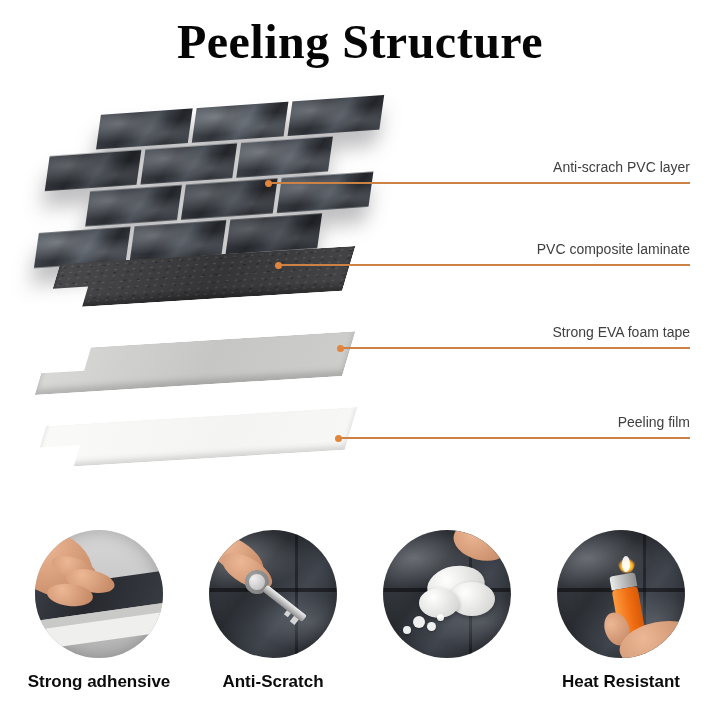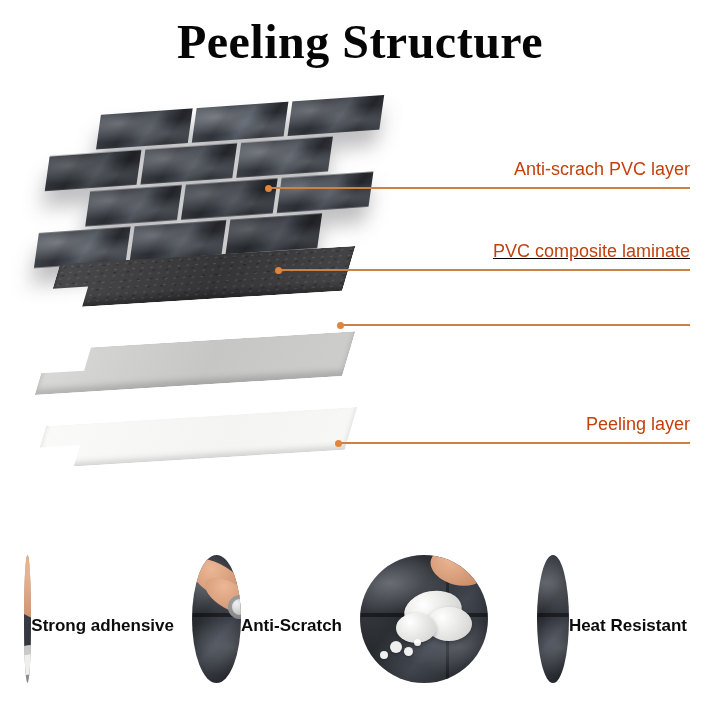--- a/index.html
+++ b/index.html
@@ -46,27 +46,27 @@
     filter:drop-shadow(0 10px 7px rgba(40,40,45,.22));}
 
   .film-layer{left:46px;top:426px;width:312px;height:42px;transform:rotate(-3.5deg) skewX(-20deg);
     background:linear-gradient(100deg,#fafaf8,var(--film-white,#F4F4F2) 60%,#f7f7f5);
     clip-path:polygon(0 0,100% 0,100% 100%,13% 100%,13% 50%,0 50%);
     box-shadow:inset 0 -4px 6px rgba(0,0,0,.14);
     filter:drop-shadow(0 8px 6px rgba(40,40,45,.18));}
 
   
   .callout{position:absolute;display:flex;flex-direction:column;align-items:flex-end;}
-  .callout-label{font-size:18px;color:#c2410c;margin-bottom:7px;white-space:nowrap;}
+  .callout-label{font-size:14px;color:#404040;margin-bottom:7px;white-space:nowrap;}
   .callout-line{width:100%;height:2px;background:var(--callout-line,#CC8145);}
   .callout-dot{position:absolute;left:-3px;bottom:-2.5px;width:7px;height:7px;border-radius:50%;background:var(--accent-orange,#E0853B);}
 
   
   .features{position:absolute;left:0;right:0;bottom:28px;display:flex;justify-content:space-between;padding:0 24px;}
-  .feature{display:flex;flex-direction:row;align-items:center;width:150px;}
+  .feature{display:flex;flex-direction:column;align-items:center;width:150px;}
   .photo{width:128px;height:128px;border-radius:50%;position:relative;overflow:hidden;box-shadow:inset 0 0 18px rgba(0,0,0,.25);}
   .caption{margin-top:14px;font-size:17px;font-weight:700;color:#0c0c0c;white-space:nowrap;}
 
   .photo.stone{background-color:#3a3e44;
     background-image:
       radial-gradient(90px 44px at 24% 22%, rgba(228,233,240,.30), rgba(228,233,240,0) 70%),
       radial-gradient(80px 40px at 78% 72%, rgba(198,206,216,.22), rgba(198,206,216,0) 70%),
       linear-gradient(180deg, rgba(8,8,10,0) 58px, rgba(8,8,10,.55) 58px, rgba(8,8,10,.55) 62px, rgba(8,8,10,0) 62px),
       linear-gradient(90deg, rgba(8,8,10,0) 86px, rgba(8,8,10,.45) 86px, rgba(8,8,10,.45) 89px, rgba(8,8,10,0) 89px),
       linear-gradient(128deg,#474c54 0%,#2b2e33 38%,#424750 62%,#212327 100%);}
@@ -130,31 +130,32 @@
 
   <div class="slab laminate-layer"></div>
   <div class="slab foam-layer"></div>
   <div class="slab film-layer"></div>
 
   <div class="callout" style="top:159px;left:268px;width:422px;">
     <div class="callout-label">Anti-scrach PVC layer</div>
     <div class="callout-line"></div>
     <div class="callout-dot"></div>
   </div>
-  <div class="callout" style="top:241px;left:278px;width:412px;text-decoration:underline;">
+  <div class="callout" style="top:241px;left:278px;width:412px;">
     <div class="callout-label">PVC composite laminate</div>
     <div class="callout-line"></div>
     <div class="callout-dot"></div>
   </div>
   <div class="callout" style="top:324px;left:340px;width:350px;">
+    <div class="callout-label">Strong EVA foam tape</div>
     <div class="callout-line"></div>
     <div class="callout-dot"></div>
   </div>
   <div class="callout" style="top:414px;left:338px;width:352px;">
-    <div class="callout-label">Peeling layer</div>
+    <div class="callout-label">Peeling film</div>
     <div class="callout-line"></div>
     <div class="callout-dot"></div>
   </div>
 
   <div class="features">
 
     <figure class="feature" style="margin:0;">
       <div class="photo adhesive">
         <div class="ad-stack">
           <div class="ad-tile"></div>
@@ -188,21 +189,21 @@
         <div class="cloth-blob" style="left:44px;top:36px;width:58px;height:40px;transform:rotate(-10deg);"></div>
         <div class="cloth-blob" style="left:66px;top:52px;width:46px;height:34px;"></div>
         <div class="cloth-blob" style="left:36px;top:58px;width:40px;height:30px;"></div>
         <div class="bubble" style="left:30px;top:86px;width:12px;height:12px;"></div>
         <div class="bubble" style="left:44px;top:92px;width:9px;height:9px;"></div>
         <div class="bubble" style="left:20px;top:96px;width:8px;height:8px;"></div>
         <div class="bubble" style="left:54px;top:84px;width:7px;height:7px;"></div>
       </div>
     </figure>
 
-    <figure class="feature" style="margin:9px;">
+    <figure class="feature" style="margin:0;">
       <div class="photo stone">
         <div class="flame"></div>
         <div class="flame-core"></div>
         <div class="lighter-group">
           <div class="lighter-cap"></div>
           <div class="lighter-body"></div>
         </div>
         <div class="skin" style="left:48px;top:82px;width:24px;height:34px;transform:rotate(-20deg);"></div>
         <div class="skin" style="left:62px;top:92px;width:80px;height:44px;transform:rotate(-12deg);"></div>
       </div>

